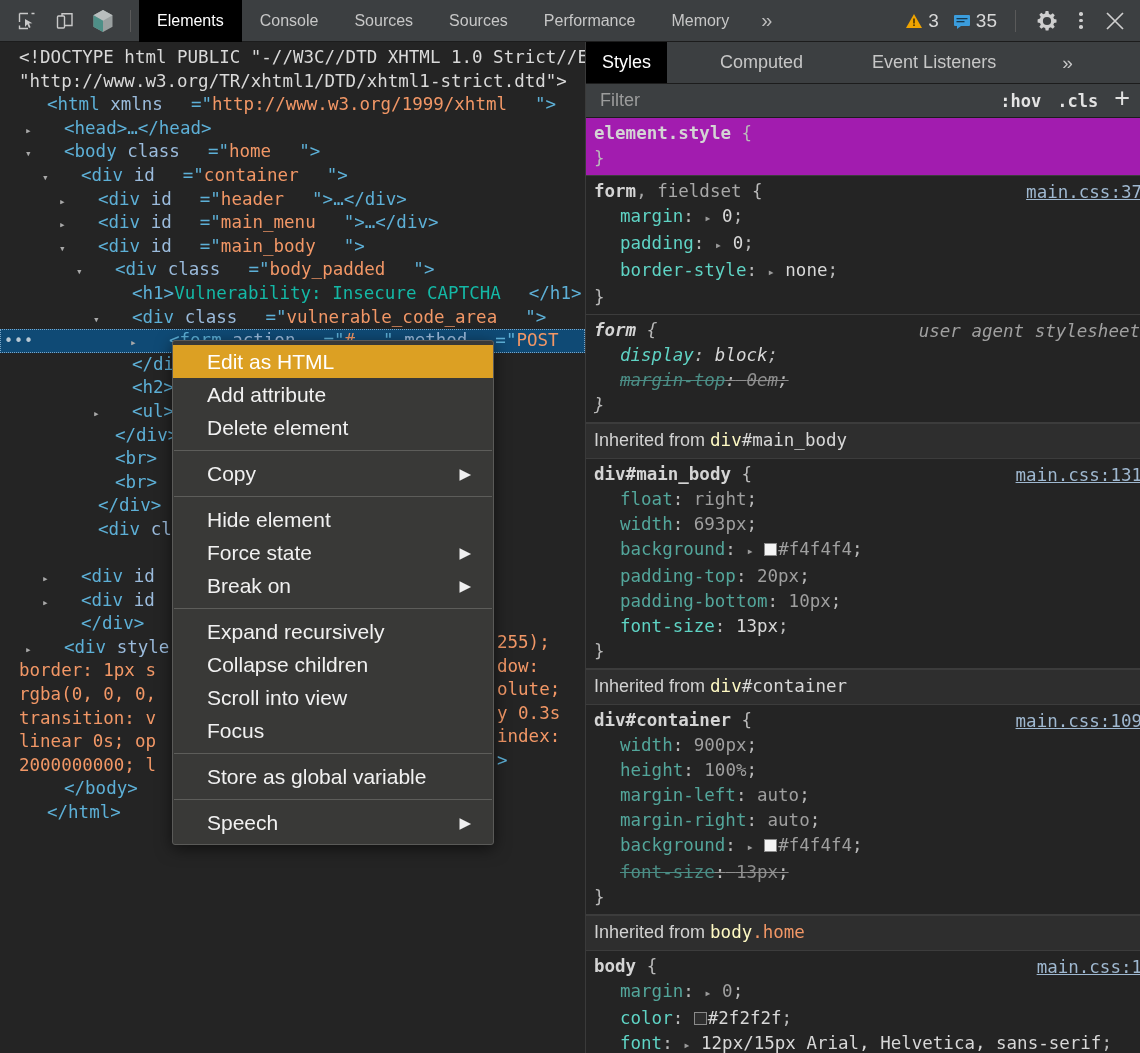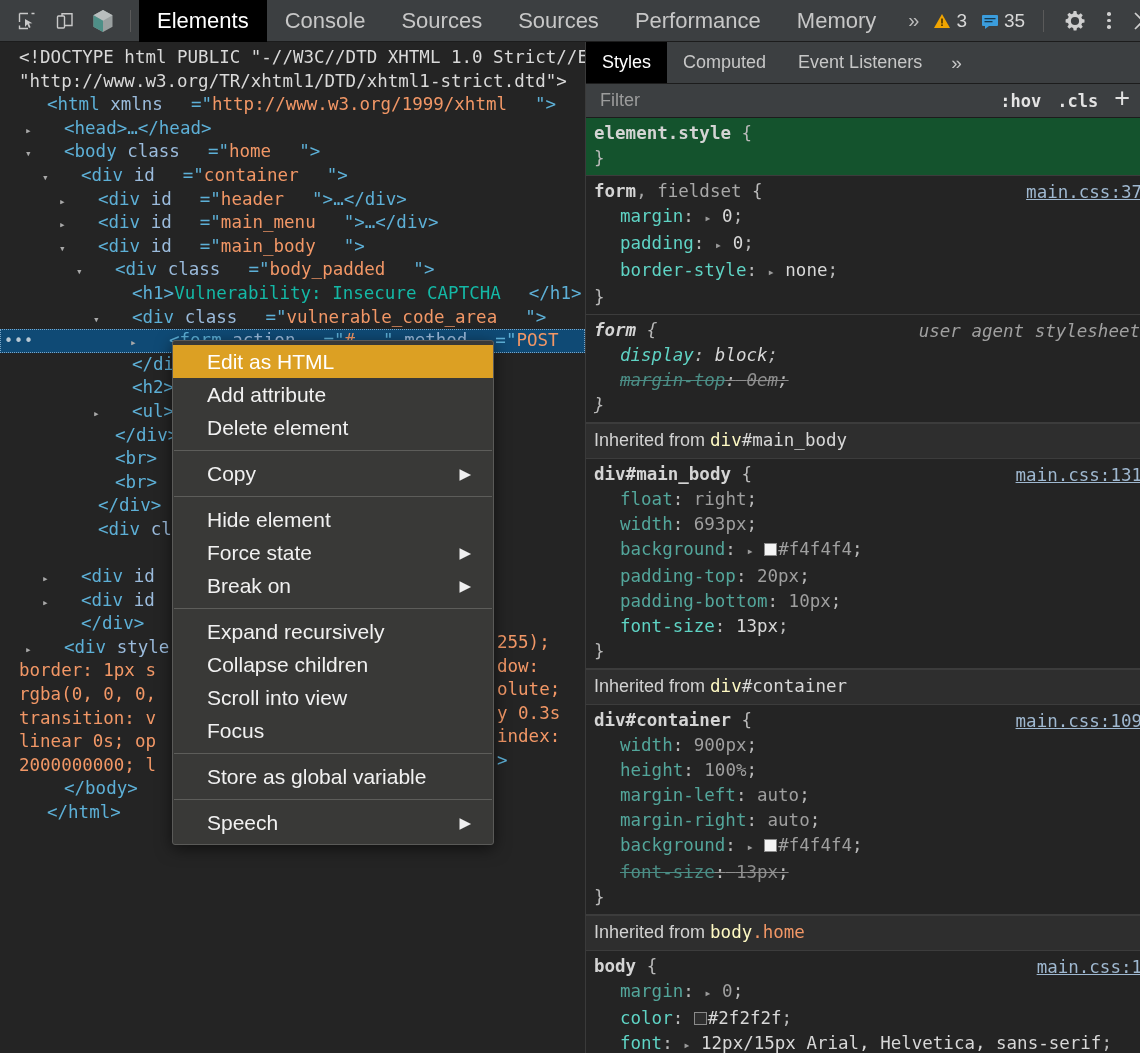--- a/index.html
+++ b/index.html
@@ -30,21 +30,21 @@
     display: flex; align-items: center; justify-content: center;
     cursor: pointer;
   }
   .tb-sep {
     width: 1px; height: 22px; background: #5a5a5a; margin: 0 8px;
   }
   .tabs { display: flex; align-items: stretch; height: 42px; }
   .tab {
     display: flex; align-items: center;
     padding: 0 18px;
-    font-size: 22px;
+    font-size: 16px;
     color: #c7c7c7;
     cursor: pointer;
     white-space: nowrap;
   }
   .tab.active {
     background: #000000;
     color: #ffffff;
   }
   .tab.chev { font-size: 20px; padding: 0 14px; color: #bdbdbd; }
   .tb-right {
@@ -147,20 +147,21 @@
     width: 555px; height: 1011px;
     background: #242424;
     border-left: 1px solid #3a3a3a;
     overflow: hidden;
   }
   #styles-tabs {
     height: 42px;
     background: #3c3f41;
     display: flex; align-items: stretch;
     border-bottom: 1px solid #1c1c1c;
+    gap: 37px;
   }
   .stab {
     display: flex; align-items: center;
     padding: 0 16px;
     font-size: 18px;
     color: #c7c7c7;
     cursor: pointer; white-space: nowrap;
   }
   .stab.active { background: #000; color: #fff; }
   .stab.chev { font-size: 19px; padding: 0 13px; }
@@ -192,21 +193,21 @@
     font-family: "DejaVu Sans Mono", monospace;
     font-size: 17.5px;
     line-height: 25px;
     color: #d4d4d4;
   }
   .rule {
     border-bottom: 1px solid #3c3c3c;
     padding: 3px 0 4px 8px;
     position: relative;
   }
-  .rule.first { background: #14532d; }
+  .rule.first { background: #a21caf; }
   .rule-head { white-space: pre; }
   .selname { color: #d4d4d4; font-weight: bold; }
   .selname.dim { color: #a8a8a8; font-weight: normal; }
   .origin {
     position: absolute; right: -2px; top: 4px;
     font-size: 17.5px; color: #a8b8c8;
   }
   .origin a { color: #9fb8d0; text-decoration: underline; }
   .origin.ua { color: #a0a0a0; font-style: italic; right: 0px; }
   .prop { white-space: pre; padding-left: 26px; }

